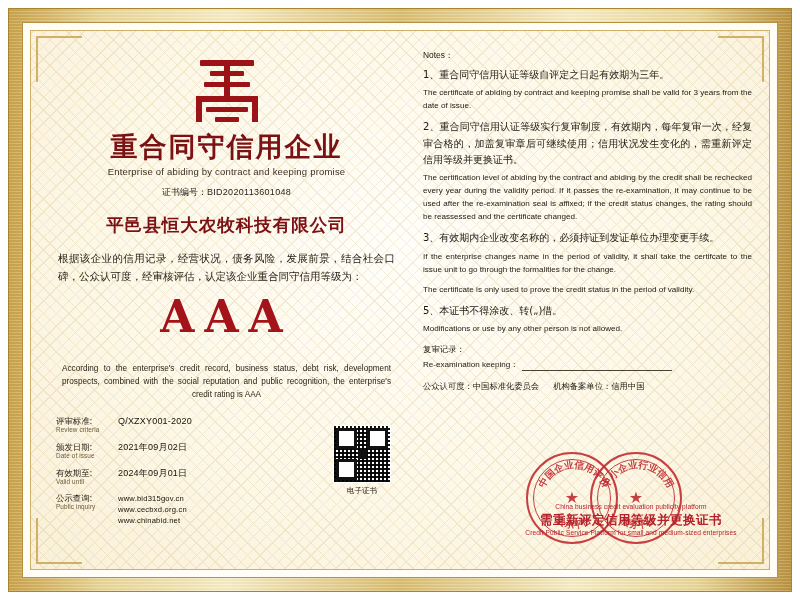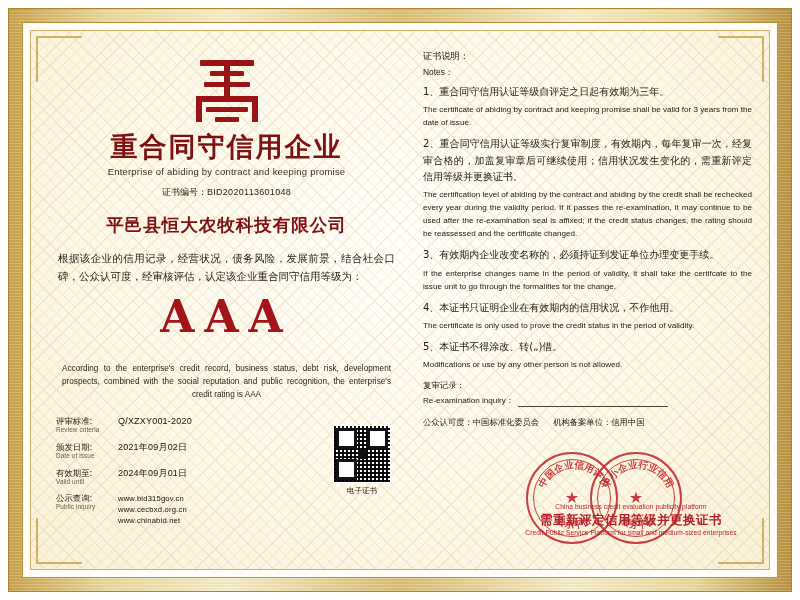--- a/index.html
+++ b/index.html
@@ -436,41 +436,39 @@
       <div class="qr-wrap">
         <div class="qr">
             <i></i>
             <span></span>
           </div>
         <div class="qr-cap">电子证书</div>
       </div>
     </div>
 
     <div class="right-col">
-      <div class="notes-head">证书说明：</div>
       <div class="notes-head-en">Notes：</div>
 
       <div class="note-cn">1、重合同守信用认证等级自评定之日起有效期为三年。</div>
       <div class="note-en">The certificate of abiding by contract and keeping promise shall be valid for 3 years from the date of issue.</div>
 
       <div class="note-cn">2、重合同守信用认证等级实行复审制度，有效期内，每年复审一次，经复审合格的，加盖复审章后可继续使用；信用状况发生变化的，需重新评定信用等级并更换证书。</div>
       <div class="note-en">The certification level of abiding by the contract and abiding by the credit shall be rechecked every year during the validity period. If it passes the re-examination, it may continue to be used after the re-examination seal is affixed; if the credit status changes, the rating should be reassessed and the certificate changed.</div>
 
       <div class="note-cn">3、有效期内企业改变名称的，必须持证到发证单位办理变更手续。</div>
       <div class="note-en">If the enterprise changes name in the period of validity, it shall take the certifcate to the issue unit to go through the formalities for the change.</div>
 
-      <div class="note-cn">4、本证书只证明企业在有效期内的信用状况，不作他用。</div>
       <div class="note-en">The certificate is only used to prove the credit status in the period of validity.</div>
 
       <div class="note-cn">5、本证书不得涂改、转(„)借。</div>
       <div class="note-en">Modifications or use by any other person is not allowed.</div>
 
       <div class="reexam">
         <div><span>复审记录：</span></div>
-        <div><span class="en">Re-examination inquiry：</span><span class="rule"></span></div>
+        <div><span class="en">Re-examination keeping：</span><span class="rule"></span></div>
       </div>
 
       <div class="archive-row">
         <span>公众认可度：中国标准化委员会</span>
         <span>机构备案单位：信用中国</span>
       </div>
 
       <div class="seals">
         <div class="seal s1">
           <svg class="seal-arc" viewBox="0 0 92 92" aria-hidden="true">

